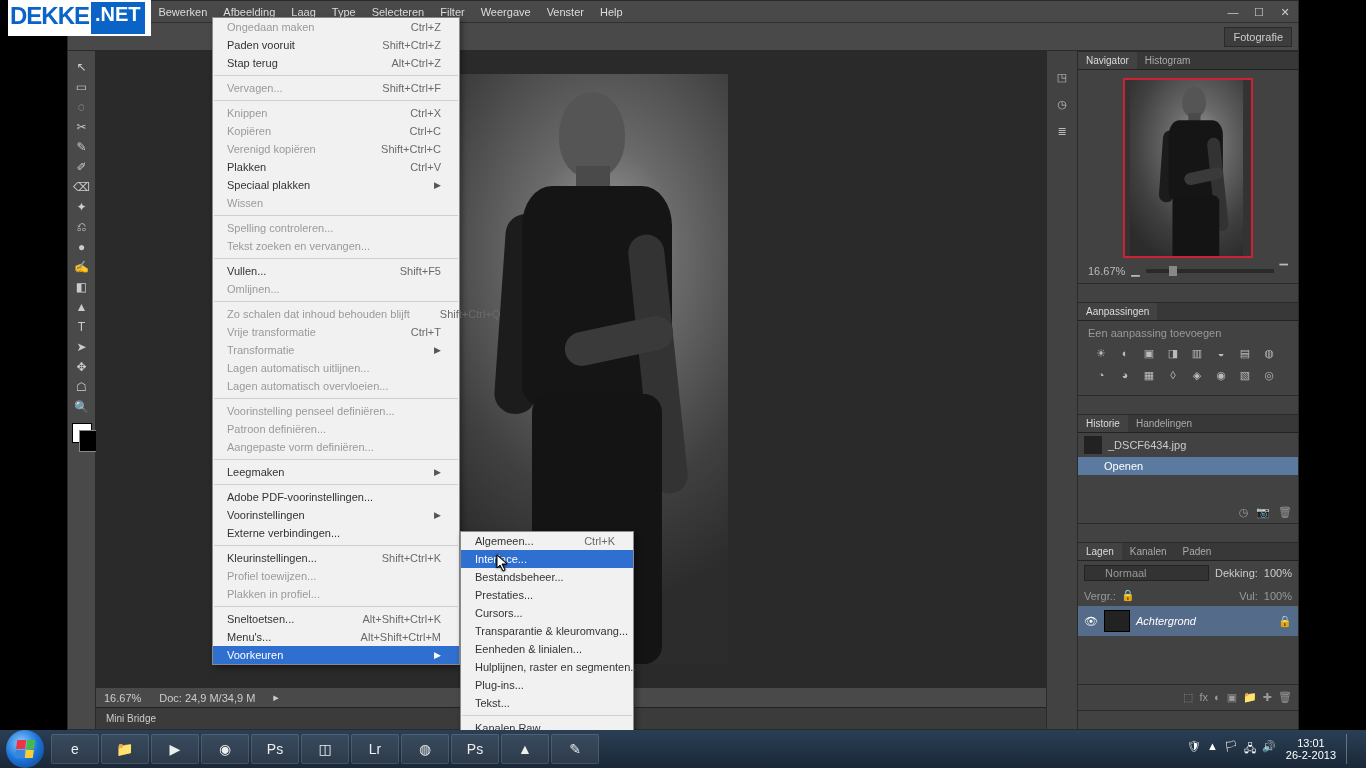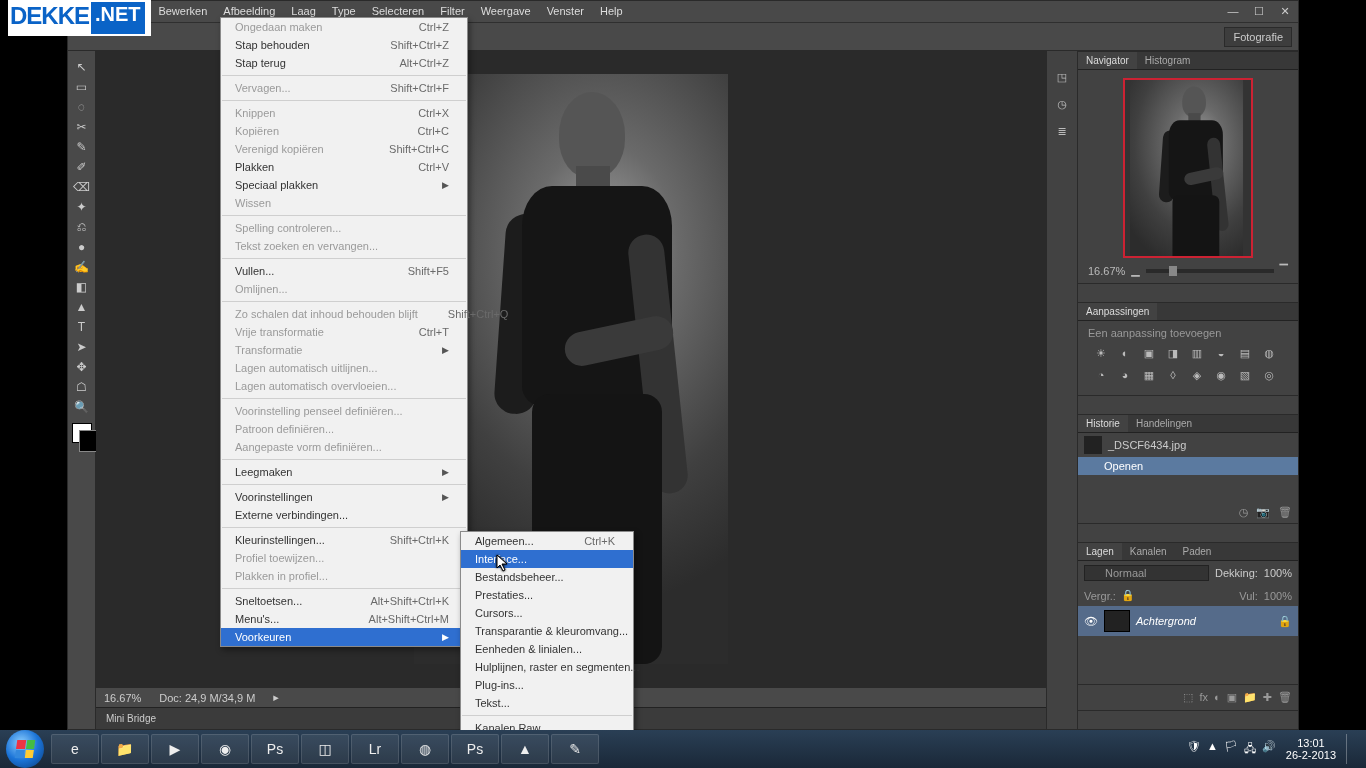--- a/index.html
+++ b/index.html
@@ -4,21 +4,21 @@
 <style>
 * { margin: 0; padding: 0; box-sizing: border-box; font-family: "Segoe UI", Tahoma, sans-serif; font-size: 11px; user-select: none; }
 html, body { width: 1366px; height: 768px; overflow: hidden; background: #000; }
 
 .desktop { position: absolute; inset: 0; background: linear-gradient(180deg,#1a3a5a 0%, #6090b0 50%, #3a5a7a 100%); }
 
 .letterbox { position:absolute; top:0; bottom:38px; left:0; right:0; background:#000; }
 .ps-window { position:absolute; left:67px; right:67px; top:0; bottom:0; background:#494949; display:flex; flex-direction:column; border:1px solid #2a2a2a; }
 
 
-.menubar { height:22px; background:#494949; display:flex; align-items:flex-end; color:#ddd; border-bottom:1px solid #2f2f2f; }
+.menubar { height:22px; background:#494949; display:flex; align-items:center; color:#ddd; border-bottom:1px solid #2f2f2f; }
 .menubar .ps-icon { width:22px; height:22px; background:#0b2e4f; color:#3aa9ff; font-weight:bold; display:flex; align-items:center; justify-content:center; font-size:10px; margin-right:4px; }
 .menubar .mitem { padding:0 8px; line-height:22px; cursor:default; }
 .winctrl { margin-left:auto; display:flex; }
 .winctrl span { width:26px; text-align:center; line-height:22px; color:#ccc; }
 
 
 .optbar { height:28px; background:#494949; border-bottom:1px solid #2a2a2a; display:flex; align-items:center; }
 .optbar .spacer { flex:1; }
 .optbar .ws { background:#3d3d3d; color:#ccc; padding:3px 8px; border:1px solid #2a2a2a; margin-right:6px; }
 
@@ -81,21 +81,21 @@
 .menu { position:absolute; background:#f1f1f1; border:1px solid #8a8a8a; box-shadow:2px 3px 6px rgba(0,0,0,.4); color:#333; }
 .menu .row { display:flex; align-items:center; height:18px; padding:0 18px 0 14px; white-space:nowrap; }
 .menu .row.hl { background:#2f6fd0; color:#fff; }
 .menu .row.dis { color:#9a9a9a; }
 .menu .label { flex:1; padding-right:30px; }
 .menu .sc { color:#6a6a6a; }
 .menu hr { border:none; border-top:1px solid #cfcfcf; margin:3px 1px; }
 .menu .arrow { margin-left:8px; font-size:9px; color:#555; }
 .menu .row.hl .arrow { color:#fff; }
 
-#edit-menu { left:144px; top:16px; width:248px;margin-left:8px; }
+#edit-menu { left:144px; top:16px; width:248px; }
 #prefs-menu { left:392px; top:530px; width:174px; }
 
 
 .cursor { position:absolute; left:428px; top:553px; pointer-events:none; z-index:9999; }
 .cursor svg { filter: drop-shadow(0 0 1px #000); }
 
 
 .logo { position:absolute; left:8px; top:0; height:36px; padding:2px 6px 2px 2px; background:#fff; display:flex; z-index:10000; }
 .logo .d { font-family:Arial Black, Arial; font-weight:900; font-size:24px; color:#0a63c7; letter-spacing:-1px; }
 .logo .net { background:#0a63c7; color:#fff; font-family:Arial Black, Arial; font-weight:900; font-size:20px; padding:2px 4px; margin-left:2px; line-height:1; }
@@ -301,21 +301,21 @@
           </div>
         </div>
       </div>
 
       <div class="menu" id="edit-menu">
           <div class="row dis">
             <span class="label">Ongedaan maken</span>
             <span class="sc">Ctrl+Z</span>
           </div>
           <div class="row">
-            <span class="label">Stap behouden</span>
+            <span class="label">Paden vooruit</span>
             <span class="sc">Shift+Ctrl+Z</span>
           </div>
           <div class="row">
             <span class="label">Stap terug</span>
             <span class="sc">Alt+Ctrl+Z</span>
           </div>
           <hr>
           <div class="row dis">
             <span class="label">Vervagen...</span>
             <span class="sc">Shift+Ctrl+F</span>
@@ -387,20 +387,23 @@
           </div>
           <div class="row dis">
             <span class="label">Aangepaste vorm definiëren...</span>
           </div>
           <hr>
           <div class="row">
             <span class="label">Leegmaken</span>
             <span class="arrow">▶</span>
           </div>
           <hr>
+          <div class="row">
+            <span class="label">Adobe PDF-voorinstellingen...</span>
+          </div>
           <div class="row">
             <span class="label">Voorinstellingen</span>
             <span class="arrow">▶</span>
           </div>
           <div class="row">
             <span class="label">Externe verbindingen...</span>
           </div>
           <hr>
           <div class="row">
             <span class="label">Kleurinstellingen...</span>

